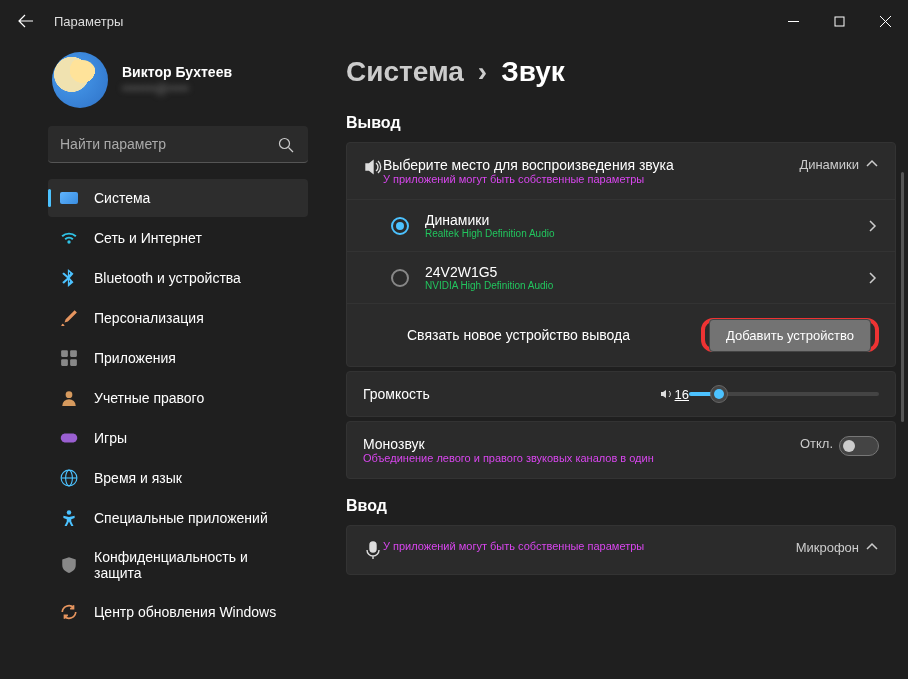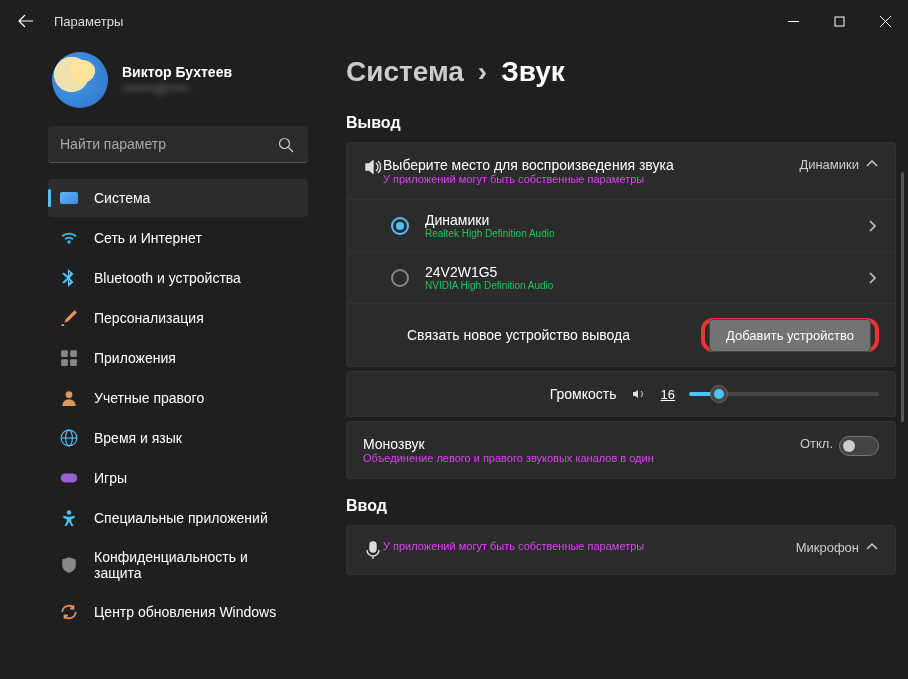--- a/index.html
+++ b/index.html
@@ -44,21 +44,21 @@
   .radio.sel{ border-color:#4cc2ff;}
   .radio.sel::after{content:"";width:8px;height:8px;background:#4cc2ff;border-radius:50%;}
   .devrow{ display:flex;align-items:center;gap:16px;padding:12px 16px; border-top:1px solid #333; cursor:pointer;}
   .devrow .dt{flex:1;}
   .devrow .dtitle{font-size:14px;}
   .devrow .dsub{font-size:10px;color:#22c55e;}
   .pairrow{ display:flex;align-items:center;padding:14px 16px;border-top:1px solid #333;}
   .pairrow .lbl{flex:1;font-size:14px; padding-left:44px;}
   .btn{ background:#737373;border-radius:4px;padding:8px 16px;font-size:13px;cursor:pointer; border:1px solid #444;}
   .highlight{ border:4px solid #e33; border-radius:12px; padding:4px;}
-  .volrow{display:flex;align-items:center;padding:14px 16px;gap:14px;text-align:right;}
+  .volrow{display:flex;align-items:center;padding:14px 16px;}
   .volrow .lbl{flex:1;font-size:14px;}
   .slider{width:190px;height:4px;background:#444;border-radius:2px;position:relative;}
   .slider .fill{position:absolute;left:0;top:0;bottom:0;width:16%;background:#4cc2ff;border-radius:2px;}
   .slider .thumb{position:absolute;left:16%;top:50%;transform:translate(-50%,-50%);width:18px;height:18px;background:#454545;border-radius:50%;border:1px solid #666;}
   .slider .thumb::after{content:"";width:10px;height:10px;background:#4cc2ff;border-radius:50%;position:absolute;inset:3px;}
   .toggle{ width:40px;height:20px;background:#444;border:1px solid #777;border-radius:10px;position:relative;}
   .toggle::after{content:"";width:12px;height:12px;background:#ccc;border-radius:50%;position:absolute;left:3px;top:3px;}
   .ic-system{background:linear-gradient(135deg,#5fb4ff,#3a8de0);width:18px;height:12px;border-radius:2px;}
   .ic-bt{color:#4cc2ff;}
 </style>
@@ -155,36 +155,36 @@
       <div class="navitem">
         <span class="navicon" style="color:#d69a5e">
             <svg viewBox="0 0 16 16" fill="currentColor">
               <circle cx="8" cy="5" r="3"></circle>
               <path d="M2 15a6 6 0 0112 0H2z"></path>
             </svg>
           </span>
         <span>Учетные правого</span>
       </div>
       <div class="navitem">
+        <span class="navicon" style="color:#9a5fd1">
+            <svg viewBox="0 0 16 16" fill="currentColor">
+              <path d="M4 4h8a4 4 0 012 7l-2 1H4l-2-1a4 4 0 012-7z"></path>
+            </svg>
+          </span>
+        <span>Игры</span>
+      </div>
+      <div class="navitem">
         <span class="navicon" style="color:#4cc2ff">
             <svg viewBox="0 0 16 16" fill="none" stroke="currentColor" stroke-width="1">
               <circle cx="8" cy="8" r="7"></circle>
               <ellipse cx="8" cy="8" rx="3" ry="7"></ellipse>
               <line x1="1" y1="8" x2="15" y2="8"></line>
             </svg>
           </span>
         <span>Время и язык</span>
-      </div>
-      <div class="navitem">
-        <span class="navicon" style="color:#9a5fd1">
-            <svg viewBox="0 0 16 16" fill="currentColor">
-              <path d="M4 4h8a4 4 0 012 7l-2 1H4l-2-1a4 4 0 012-7z"></path>
-            </svg>
-          </span>
-        <span>Игры</span>
       </div>
       <div class="navitem">
         <span class="navicon" style="color:#4cc2ff">
             <svg viewBox="0 0 16 16" fill="currentColor">
               <circle cx="8" cy="3" r="2"></circle>
               <path d="M3 6l5 1 5-1v2l-3 1v2l2 4h-2l-2-4-2 4H4l2-4V9L3 8V6z"></path>
             </svg>
           </span>
         <span>Специальные приложений</span>
       </div>

